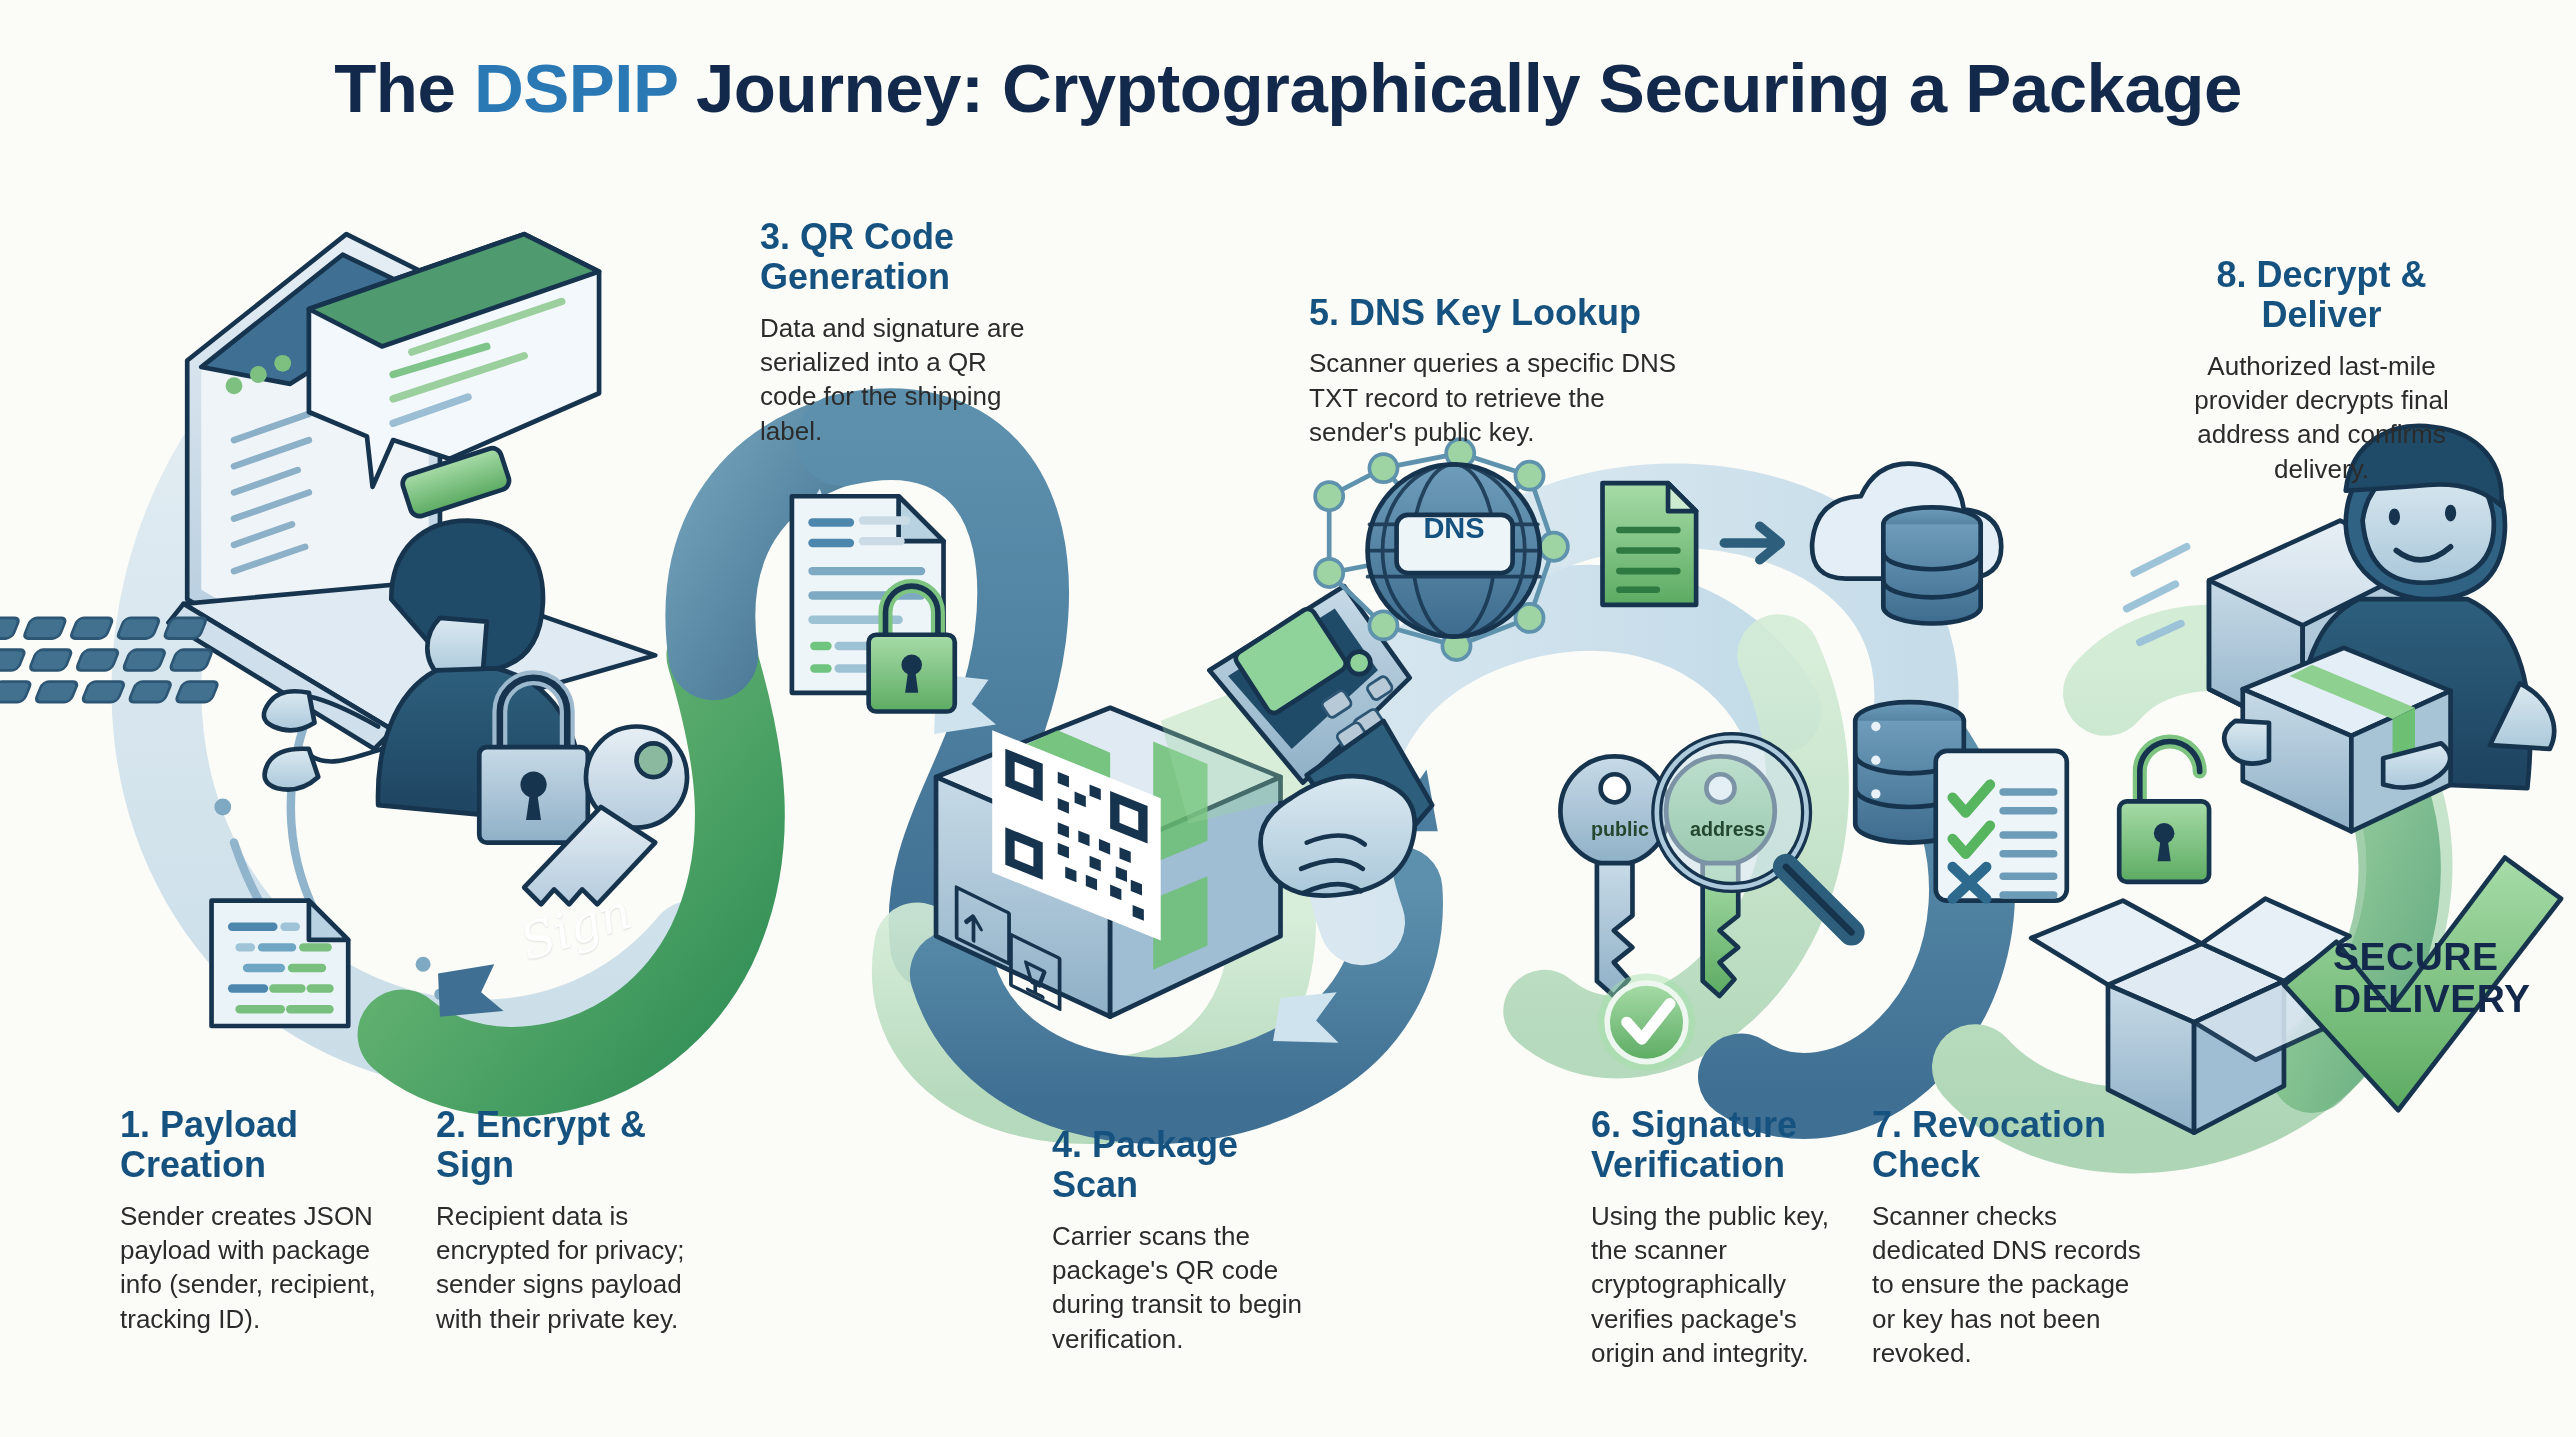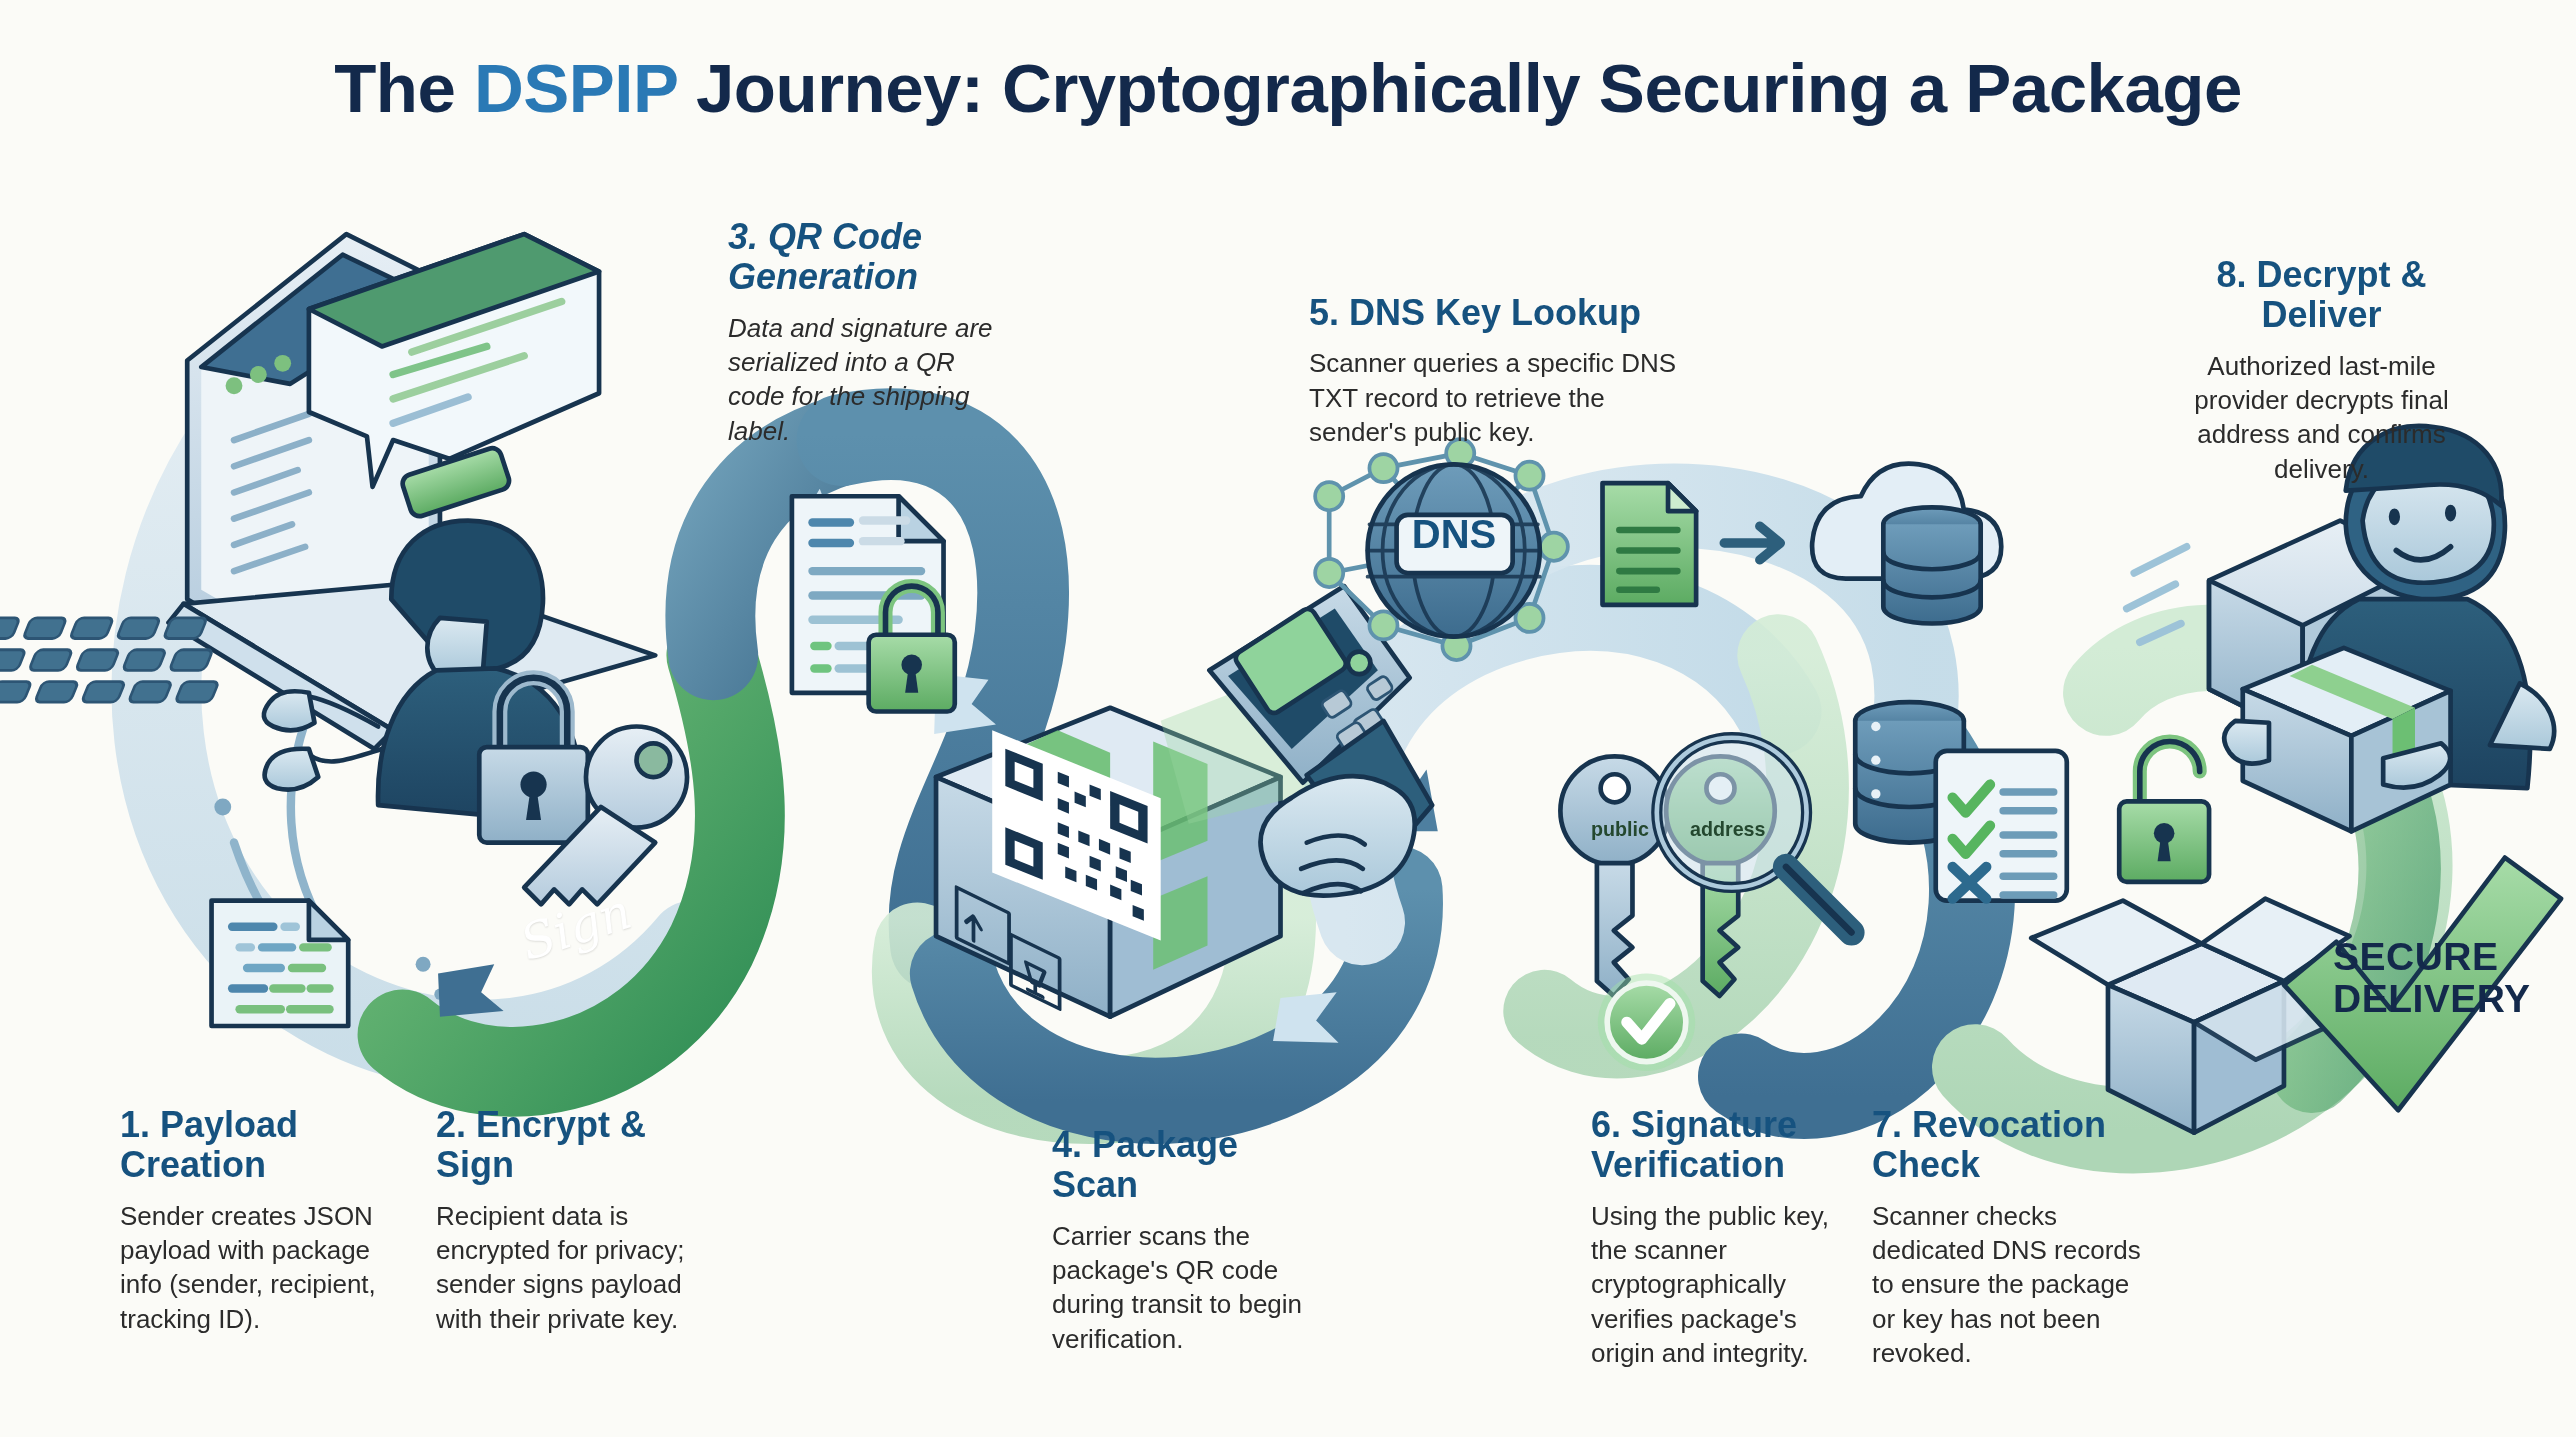--- a/index.html
+++ b/index.html
@@ -23,40 +23,40 @@
   .step{position:absolute;}
   .step .head{
     color:#16527f;font-weight:bold;font-size:36px;line-height:1.12;
     margin:0 0 13px 0;
   }
   .step .body{
     color:#2b2b2b;font-size:26px;line-height:1.32;font-weight:normal;
   }
   .step.s1{left:120px;top:1105px;width:281px;}
   .step.s2{left:436px;top:1105px;width:290px;}
-  .step.s3{left:728px;top:217px;width:271px;font-style:italic;}
+  .step.s3{left:760px;top:217px;width:271px;}
   .step.s4{left:1028px;top:1125px;width:281px;margin-left:24px;}
   .step.s5{left:1309px;top:251px;width:374px;margin-top:42px;}
   .step.s6{left:1591px;top:1105px;width:262px;}
   .step.s7{left:1872px;top:1105px;width:281px;}
   .step.s8{left:2181px;top:255px;width:281px;text-align:center;}
 
   .secure-label{
     position:absolute;left:2333px;top:936px;width:281px;
     color:#13294b;font-weight:bold;font-size:39px;line-height:1.08;
     letter-spacing:0.5px;
   }
   .signature-word{
     position:absolute;left:520px;top:899px;
     font-family:"DejaVu Serif", serif;font-style:italic;font-size:49px;
     color:#ffffff;transform:rotate(-18deg);text-shadow:0 0.9px 1.9px rgba(0,0,0,.12);
   }
   .dns-word{
     position:absolute;left:1398px;top:512px;width:112px;text-align:center;
-    font-size:40px;font-weight:bold;color:#16527f;
+    font-size:29px;font-weight:bold;color:#16527f;
   }
   .keylabel{position:absolute;font-size:19.7px;font-weight:bold;color:#24482f;}
   .keylabel.pub{left:1591px;top:818px;}
   .keylabel.priv{left:1690px;top:818px;}
 </style>
 </head>
 <body>
 
 <div id="stage">
 

